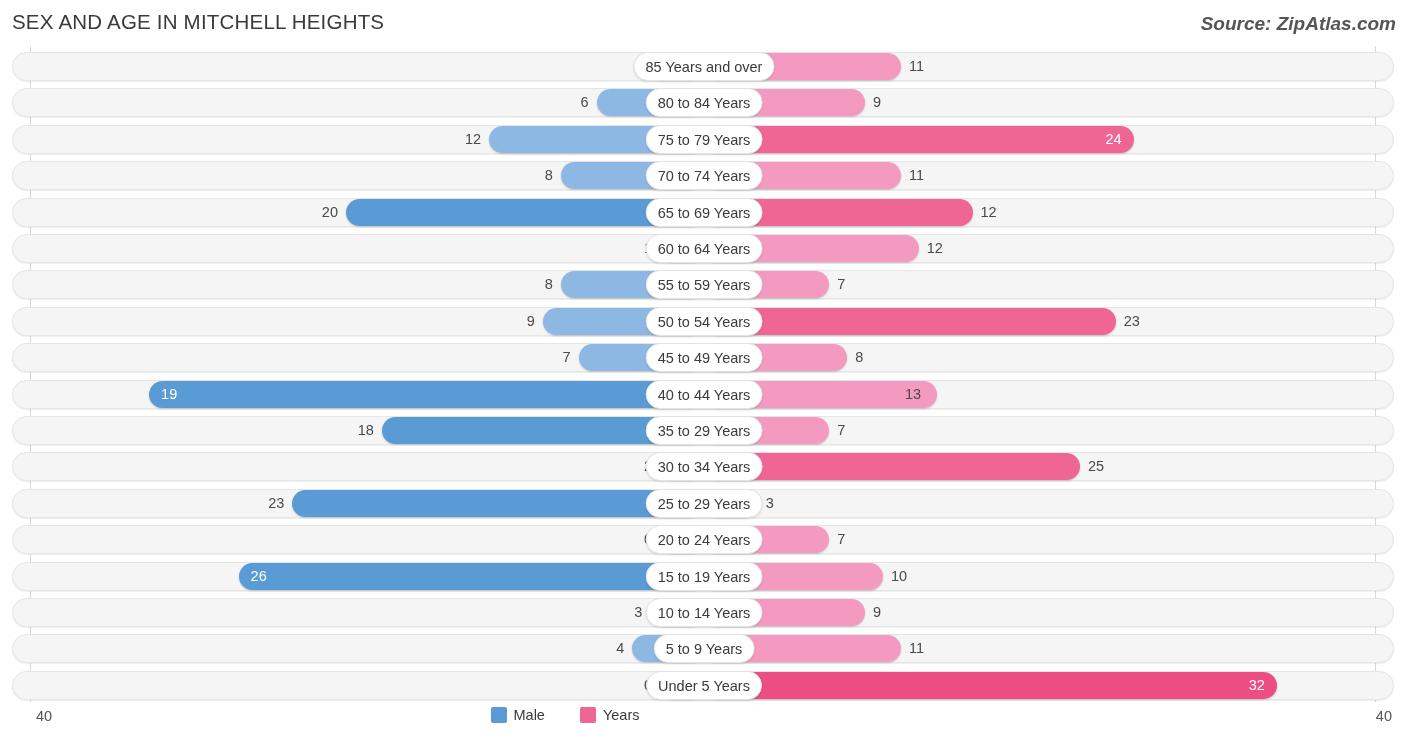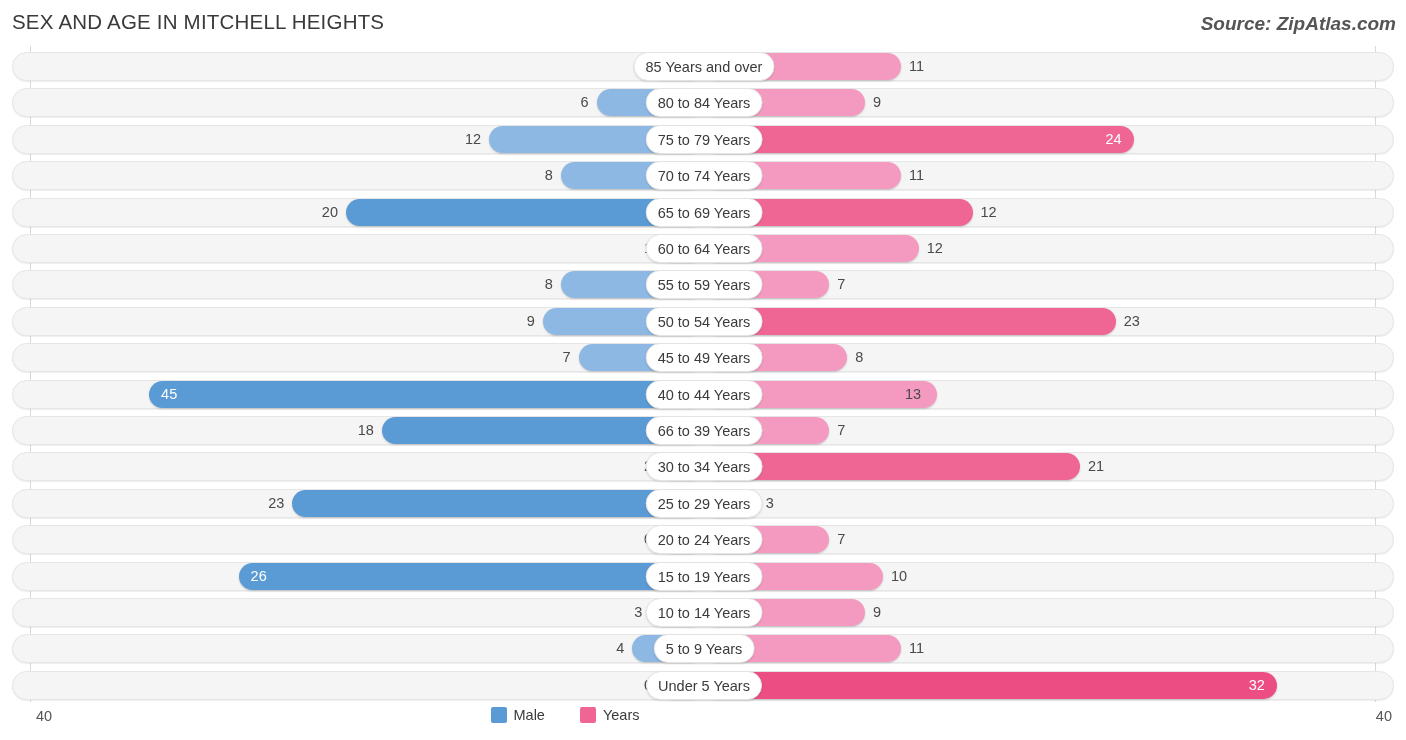--- a/index.html
+++ b/index.html
@@ -167,36 +167,36 @@
       <div class="row" style="top: 297.2px;">
         <div class="bar bar-m" style="left: 565.7px; width: 125.3px;"></div>
         <div class="bar bar-f" style="left: 691px; width: 143.2px;"></div>
         <div class="vlabel-out left" style="left: 511.7px; width: 46px;">7</div>
         <div class="vlabel-out right" style="left: 842.2px; width: 46px;">8</div>
         <div class="agepill" style="left: 691px;">45 to 49 Years</div>
       </div>
       <div class="row" style="top: 333.6px;">
         <div class="bar bar-m hi" style="left: 136.1px; width: 554.9px;"></div>
         <div class="bar bar-f" style="left: 691px; width: 232.7px;"></div>
-        <div class="vlabel-in left" style="left: 148.1px;">45</div>
+        <div class="vlabel-in left" style="left: 148.1px;">19</div>
         <div class="vlabel-out right" style="left: 892px; width: 46px;">13</div>
         <div class="agepill" style="left: 691px;">40 to 44 Years</div>
       </div>
       <div class="row" style="top: 370px;">
         <div class="bar bar-m hi" style="left: 368.8px; width: 322.2px;"></div>
         <div class="bar bar-f" style="left: 691px; width: 125.3px;"></div>
         <div class="vlabel-out left" style="left: 314.8px; width: 46px;">18</div>
         <div class="vlabel-out right" style="left: 824.3px; width: 46px;">7</div>
-        <div class="agepill" style="left: 691px;">66 to 39 Years</div>
+        <div class="agepill" style="left: 691px;">35 to 29 Years</div>
       </div>
       <div class="row" style="top: 406.4px;">
         <div class="bar bar-m" style="left: 647px; width: 44px;"></div>
         <div class="bar bar-f hi" style="left: 691px; width: 375.9px;"></div>
         <div class="vlabel-out left" style="left: 593px; width: 46px;">2</div>
-        <div class="vlabel-out right" style="left: 1074.9px; width: 46px;">21</div>
+        <div class="vlabel-out right" style="left: 1074.9px; width: 46px;">25</div>
         <div class="agepill" style="left: 691px;">30 to 34 Years</div>
       </div>
       <div class="row" style="top: 442.8px;">
         <div class="bar bar-m hi" style="left: 279.3px; width: 411.7px;"></div>
         <div class="bar bar-f" style="left: 691px; width: 53.7px;"></div>
         <div class="vlabel-out left" style="left: 225.3px; width: 46px;">23</div>
         <div class="vlabel-out right" style="left: 752.7px; width: 46px;">3</div>
         <div class="agepill" style="left: 691px;">25 to 29 Years</div>
       </div>
       <div class="row" style="top: 479.2px;">

